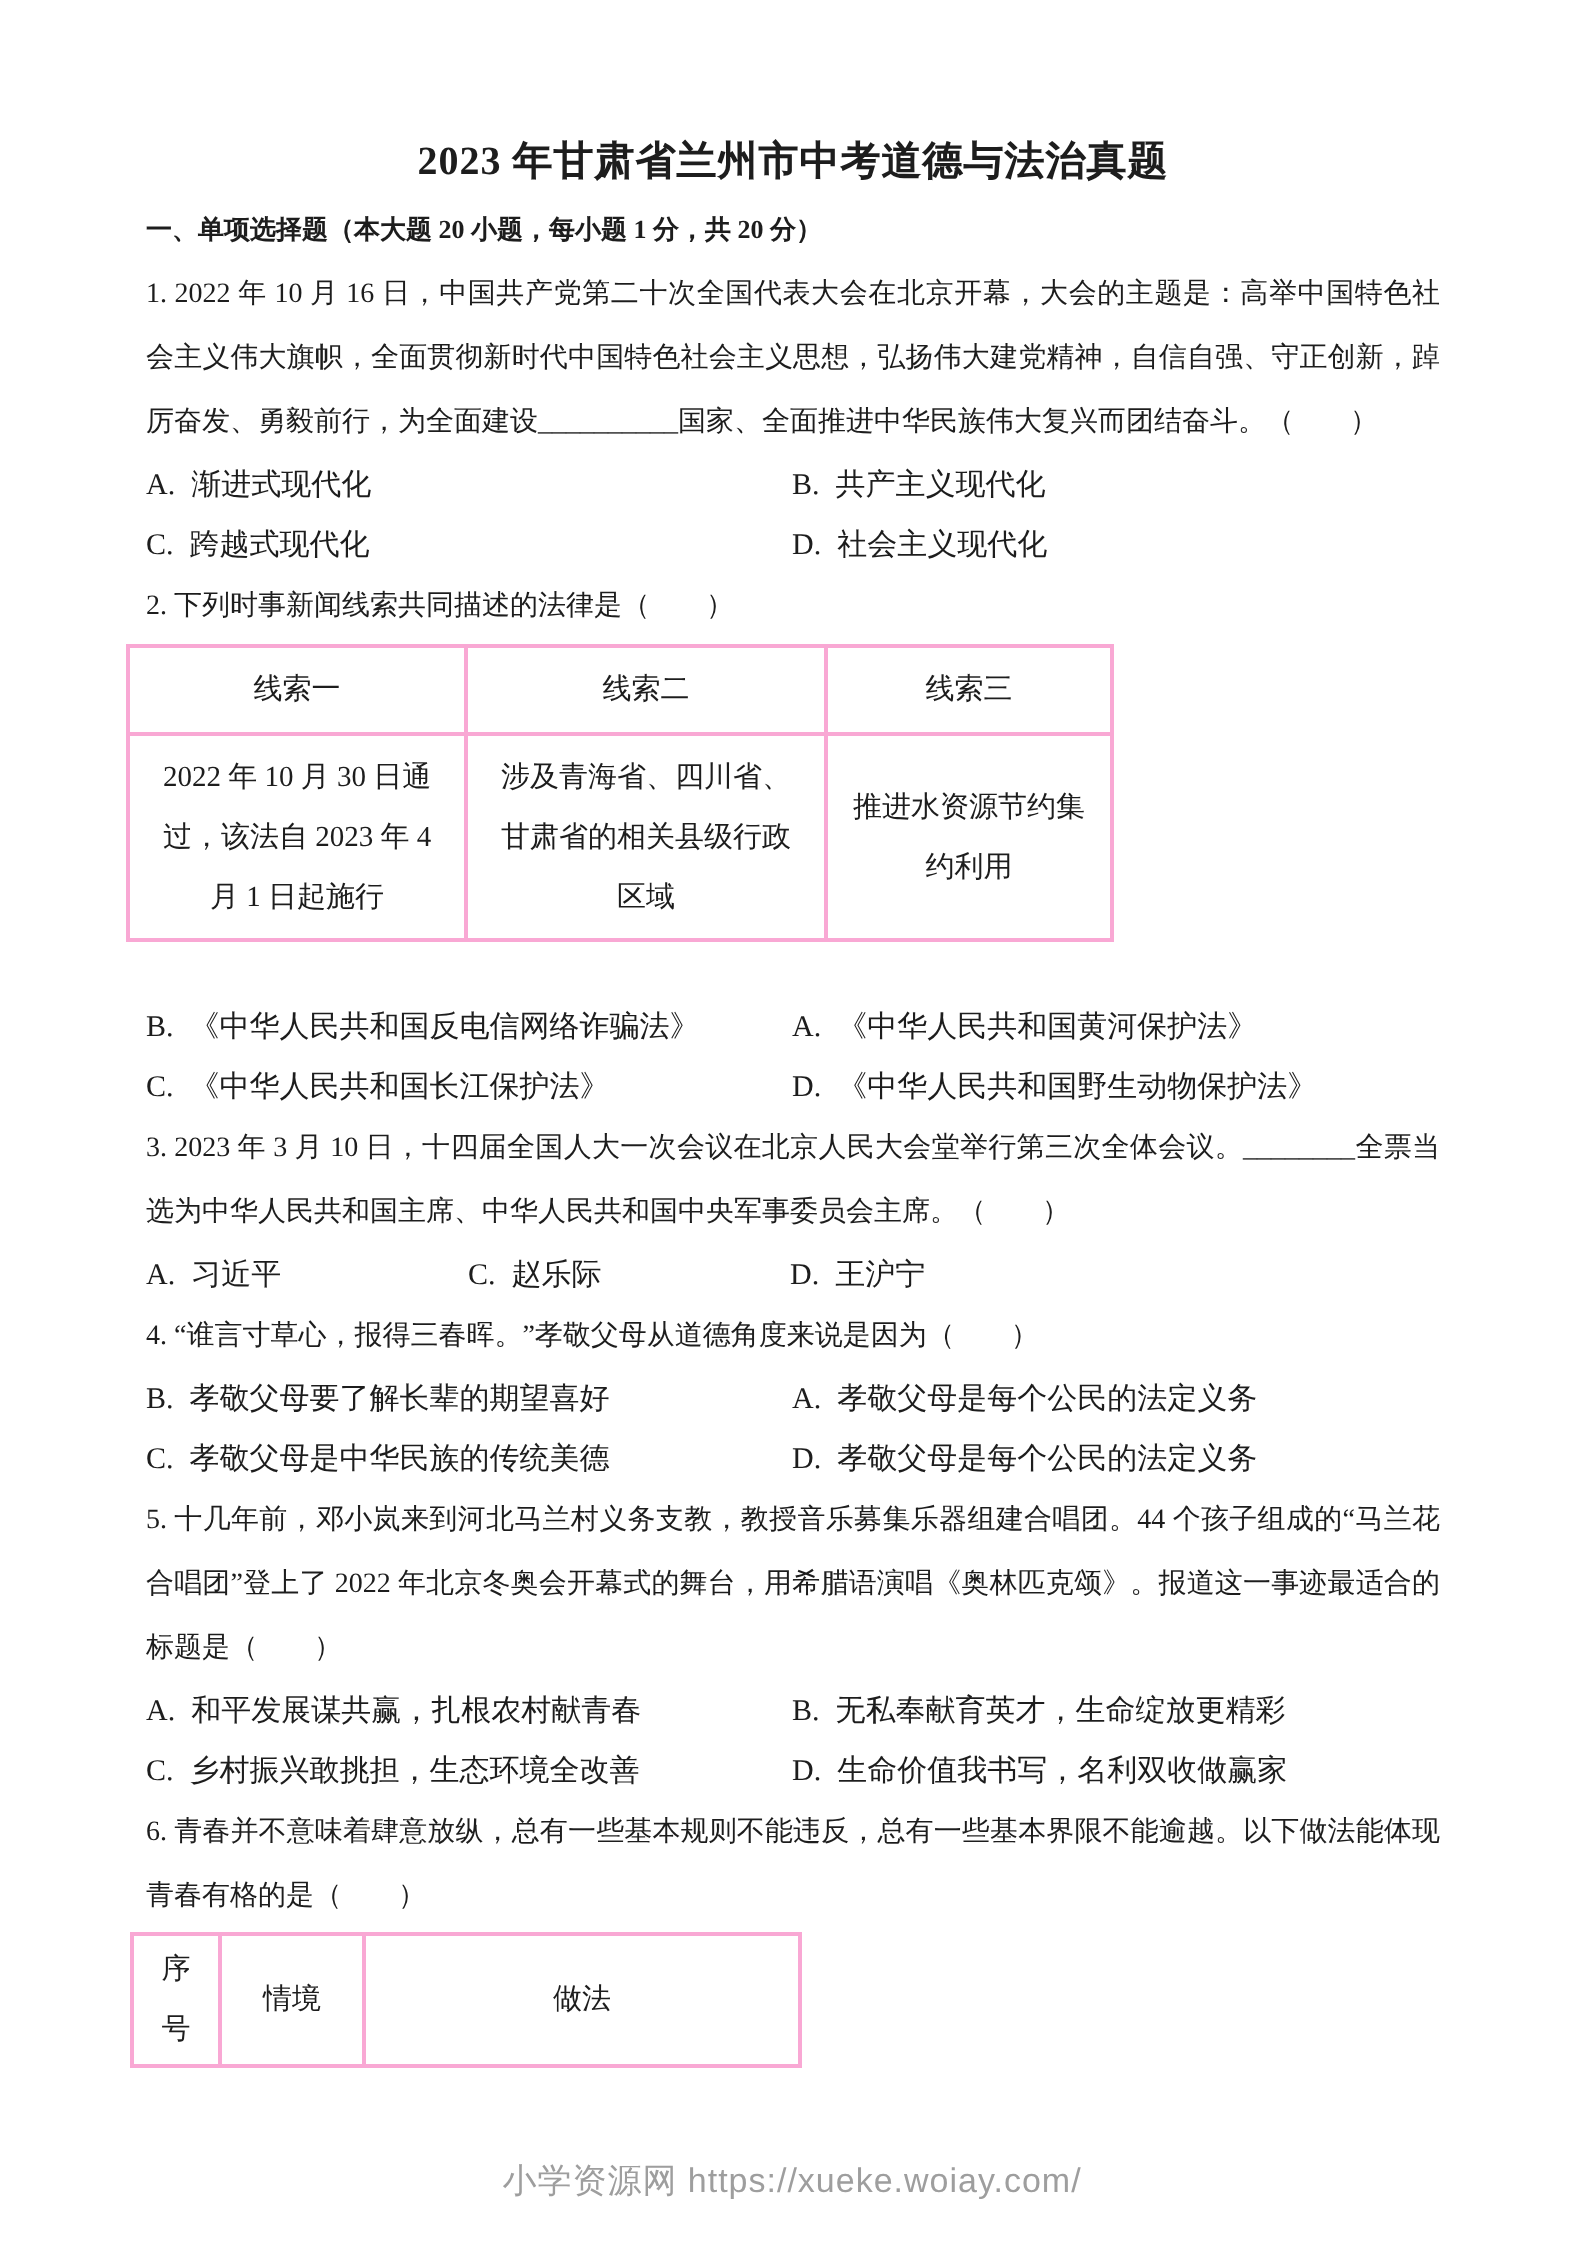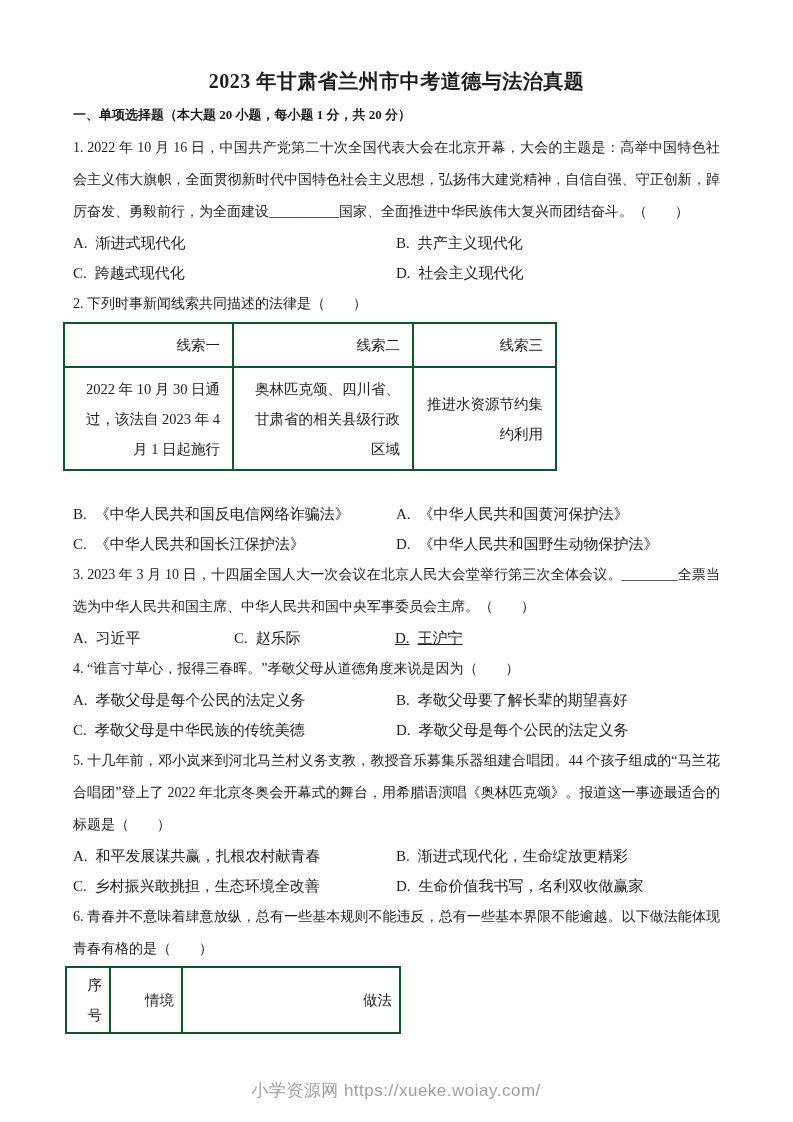--- a/index.html
+++ b/index.html
@@ -34,31 +34,31 @@
     margin: 0;
     font-size: 14px;
     line-height: 32px;
     text-align: justify;
   }
   .options { font-size: 15px; }
   .opt-row { display: flex; height: 30px; line-height: 30px; }
   .opt { white-space: nowrap; }
   .cols2 .opt:first-child { width: 323px; }
   .cols4 .opt { width: 161px; }
-  .cols4 .opt:last-child { width: auto; text-decoration: underline; }
+  .cols4 .opt:last-child { width: auto; }
   .lbl { margin-right: 8px; }
   .mt28 { margin-top: 28px; }
   .grid-table {
     border-collapse: collapse;
     table-layout: fixed;
     font-size: 14.5px;
   }
   .grid-table td {
-    border: 2px solid #14532d;
-    text-align: right;
+    border: 2px solid #f9a8d4;
+    text-align: center;
     vertical-align: middle;
     line-height: 30px;
     padding: 2px 12px;
     overflow: hidden;
   }
   .clue-table { width: 492px; margin: 2px 0 0 -10px; }
   .clue-table tr.hdr td { height: 38px; }
   .clue-table tr.bdy td { height: 97px; }
   .format-table { width: 334px; margin: 1px 0 0 -8px; }
   .format-table td { height: 37px; padding: 2px 7px; }
@@ -105,21 +105,21 @@
           <col style="width:143px">
         </colgroup>
       <tbody>
         <tr class="hdr">
           <td>线索一</td>
           <td>线索二</td>
           <td>线索三</td>
         </tr>
         <tr class="bdy">
           <td>2022 年 10 月 30 日通过，该法自 2023 年 4 月 1 日起施行</td>
-          <td>奥林匹克颂、四川省、甘肃省的相关县级行政区域</td>
+          <td>涉及青海省、四川省、甘肃省的相关县级行政区域</td>
           <td>推进水资源节约集约利用</td>
         </tr>
       </tbody>
     </table>
     <div class="options cols2 mt28">
       <div class="opt-row">
         <span class="opt"><span class="lbl">B.</span><span>《中华人民共和国反电信网络诈骗法》</span></span>
         <span class="opt"><span class="lbl">A.</span><span>《中华人民共和国黄河保护法》</span></span>
       </div>
       <div class="opt-row">
@@ -137,36 +137,36 @@
         <span class="opt"><span class="lbl">C.</span><span>赵乐际</span></span>
         <span class="opt"><span class="lbl">D.</span><span>王沪宁</span></span>
       </div>
     </div>
   </section>
 
   <section class="question">
     <p class="stem">4. “谁言寸草心，报得三春晖。”孝敬父母从道德角度来说是因为（　　）</p>
     <div class="options cols2">
       <div class="opt-row">
+        <span class="opt"><span class="lbl">B.</span><span>孝敬父母要了解长辈的期望喜好</span></span>
         <span class="opt"><span class="lbl">A.</span><span>孝敬父母是每个公民的法定义务</span></span>
-        <span class="opt"><span class="lbl">B.</span><span>孝敬父母要了解长辈的期望喜好</span></span>
       </div>
       <div class="opt-row">
         <span class="opt"><span class="lbl">C.</span><span>孝敬父母是中华民族的传统美德</span></span>
         <span class="opt"><span class="lbl">D.</span><span>孝敬父母是每个公民的法定义务</span></span>
       </div>
     </div>
   </section>
 
   <section class="question">
     <p class="stem">5. 十几年前，邓小岚来到河北马兰村义务支教，教授音乐募集乐器组建合唱团。44 个孩子组成的“马兰花合唱团”登上了 2022 年北京冬奥会开幕式的舞台，用希腊语演唱《奥林匹克颂》。报道这一事迹最适合的标题是（　　）</p>
     <div class="options cols2">
       <div class="opt-row">
         <span class="opt"><span class="lbl">A.</span><span>和平发展谋共赢，扎根农村献青春</span></span>
-        <span class="opt"><span class="lbl">B.</span><span>渐进式现代化，生命绽放更精彩</span></span>
+        <span class="opt"><span class="lbl">B.</span><span>无私奉献育英才，生命绽放更精彩</span></span>
       </div>
       <div class="opt-row">
         <span class="opt"><span class="lbl">C.</span><span>乡村振兴敢挑担，生态环境全改善</span></span>
         <span class="opt"><span class="lbl">D.</span><span>生命价值我书写，名利双收做赢家</span></span>
       </div>
     </div>
   </section>
 
   <section class="question">
     <p class="stem">6. 青春并不意味着肆意放纵，总有一些基本规则不能违反，总有一些基本界限不能逾越。以下做法能体现青春有格的是（　　）</p>

